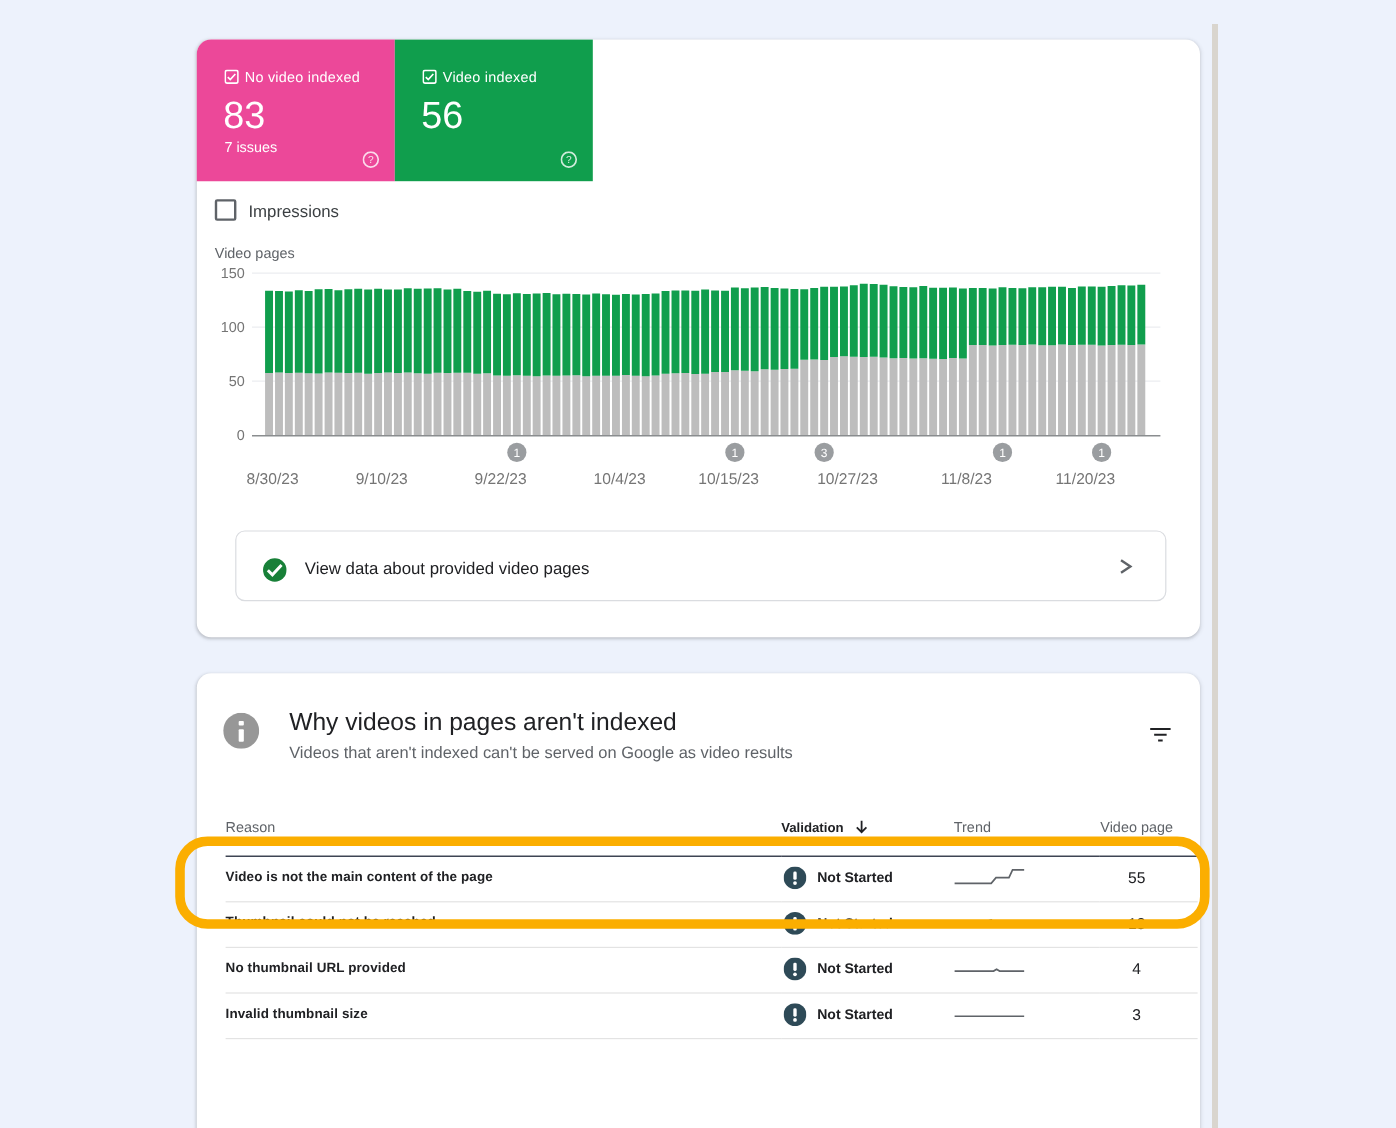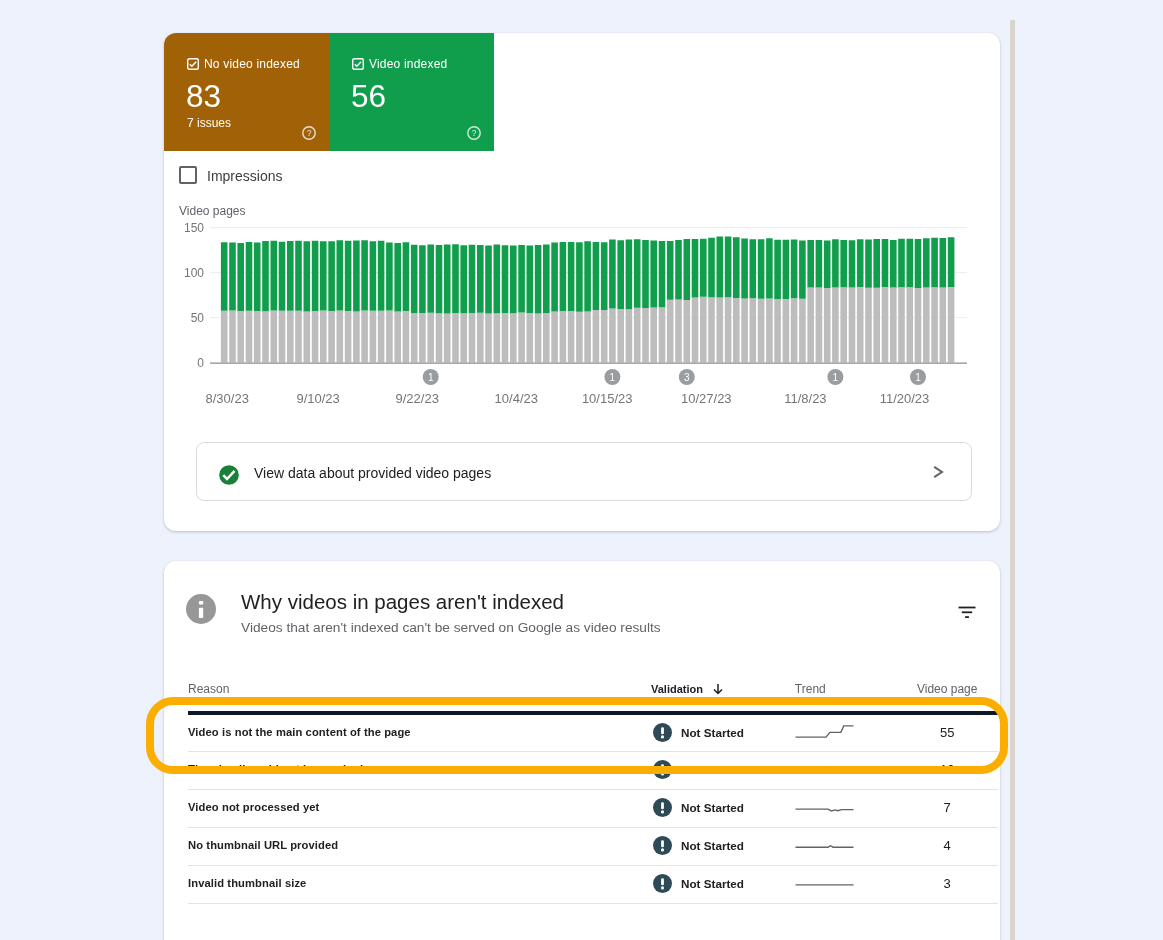--- a/index.html
+++ b/index.html
@@ -8,21 +8,21 @@
   .page { position:absolute; left:0; top:0; width:1163px; height:940px; }
   .abs { position:absolute; }
   .card { position:absolute; left:164px; width:836px; background:#fff; border-radius:12px;
           box-shadow:0 1px 2px rgba(60,64,67,.18), 0 1px 3px 1px rgba(60,64,67,.08); }
   #card1 { top:33px; height:498px; }
   #card2 { top:561px; height:430px; }
   .scrollline { position:absolute; left:1010px; top:20px; width:5px; height:920px; background:#d9d5ce; }
 
   
   .tile { position:absolute; top:0; height:118px; width:165px; color:#fff; }
-  .tile.gray { left:0; background:#a16207; border-top-left-radius:12px; }
+  .tile.gray { left:0; background:#ec4899; border-top-left-radius:12px; }
   .tile.green { left:165px; background:#109e4d;padding-left:22px; }
   .tile .cb { position:absolute; left:23px; top:25px; width:12px; height:12px; }
   .tile .lab { position:absolute; left:40px; top:24px; font-size:12px; letter-spacing:.2px; }
   .tile .num { position:absolute; left:22px; top:45px; font-size:31.5px; }
   .tile .sub { position:absolute; left:23px; top:83px; font-size:12px; }
   .tile .help { position:absolute; right:13px; bottom:11px; width:14px; height:14px; }
 
   
   .imp-cb { position:absolute; left:15px; top:133px; width:18px; height:18px;
             border:2px solid #5f6368; border-radius:2px; background:#fff; }
@@ -34,21 +34,21 @@
 
   
   .h-title { position:absolute; left:77px; top:29px; font-size:20.5px; color:#202124; }
   .h-sub { position:absolute; left:77px; top:59px; font-size:13.7px; color:#5f6368; }
   .info-ic { position:absolute; left:22px; top:33px; }
   .filter-ic { position:absolute; left:794px; top:45px; }
 
   table.t { position:absolute; left:24px; top:104.7px; width:810px; border-collapse:collapse; white-space:nowrap; }
   table.t td { border-bottom:1px solid #e3e3e3; padding:0; height:38px; vertical-align:middle; }
   td .nud { position:relative; top:-1px; }
-  table.t th.h { height:47.7px; border-bottom:4px solid #0f172a; font-weight:normal; font-size:12px; color:#5f6368; text-align:left; }
+  table.t th.h { height:47.7px; border-bottom:1px solid #0f172a; font-weight:normal; font-size:12px; color:#5f6368; text-align:left; }
   td.reason, th.reason { width:457px; padding-left:0; }
   td.valid, th.valid { width:142px; }
   td.trend, th.trend { width:120px; }
   table.t td.pages, table.t th.pages { width:71px; text-align:center; padding-right:20px; }
   td.reason { font-size:11.2px; font-weight:bold; color:#202124; letter-spacing:.1px; }
   td.pages { font-size:13px; color:#202124; }
   .vwrap { display:flex; align-items:center; gap:9px; font-size:11.7px; font-weight:bold; color:#202124; padding-left:2px; position:relative; top:-1px; }
   .excl { display:block; }
 
   .ring { position:absolute; left:146px; top:697px; width:862px; height:77px;
@@ -202,36 +202,20 @@
                 </svg>Not Started</div>
             </td>
         <td class="trend">
               <svg width="59" height="16" viewBox="0 0 59 16" style="display:block">
                 <path d="M0.5 5.9H27L31 4.6L35 8.4H58.5" fill="none" stroke="#5f6368" stroke-width="1.4"></path>
               </svg>
             </td>
         <td class="pages"><span class="nud">13</span></td>
       </tr>
       <tr>
-        <td class="reason"><span class="nud">Video not processed yet</span></td>
-        <td class="valid">
-              <div class="vwrap"><svg class="excl" width="19" height="19" viewBox="0 0 19 19">
-                  <circle cx="9.5" cy="9.5" r="9.5" fill="#2e4a57"></circle>
-                  <rect x="8.1" y="4.2" width="2.8" height="7" rx="1.2" fill="#fff"></rect>
-                  <circle cx="9.5" cy="13.9" r="1.55" fill="#fff"></circle>
-                </svg>Not Started</div>
-            </td>
-        <td class="trend">
-              <svg width="59" height="16" viewBox="0 0 59 16" style="display:block">
-                <path d="M0.5 9.1H33L36.5 10.9L40 9.9L43 10.7L46.5 9.6H58.5" fill="none" stroke="#5f6368" stroke-width="1.4"></path>
-              </svg>
-            </td>
-        <td class="pages"><span class="nud">7</span></td>
-      </tr>
-      <tr>
         <td class="reason"><span class="nud">No thumbnail URL provided</span></td>
         <td class="valid">
               <div class="vwrap"><svg class="excl" width="19" height="19" viewBox="0 0 19 19">
                   <circle cx="9.5" cy="9.5" r="9.5" fill="#2e4a57"></circle>
                   <rect x="8.1" y="4.2" width="2.8" height="7" rx="1.2" fill="#fff"></rect>
                   <circle cx="9.5" cy="13.9" r="1.55" fill="#fff"></circle>
                 </svg>Not Started</div>
             </td>
         <td class="trend">
               <svg width="59" height="16" viewBox="0 0 59 16" style="display:block">

